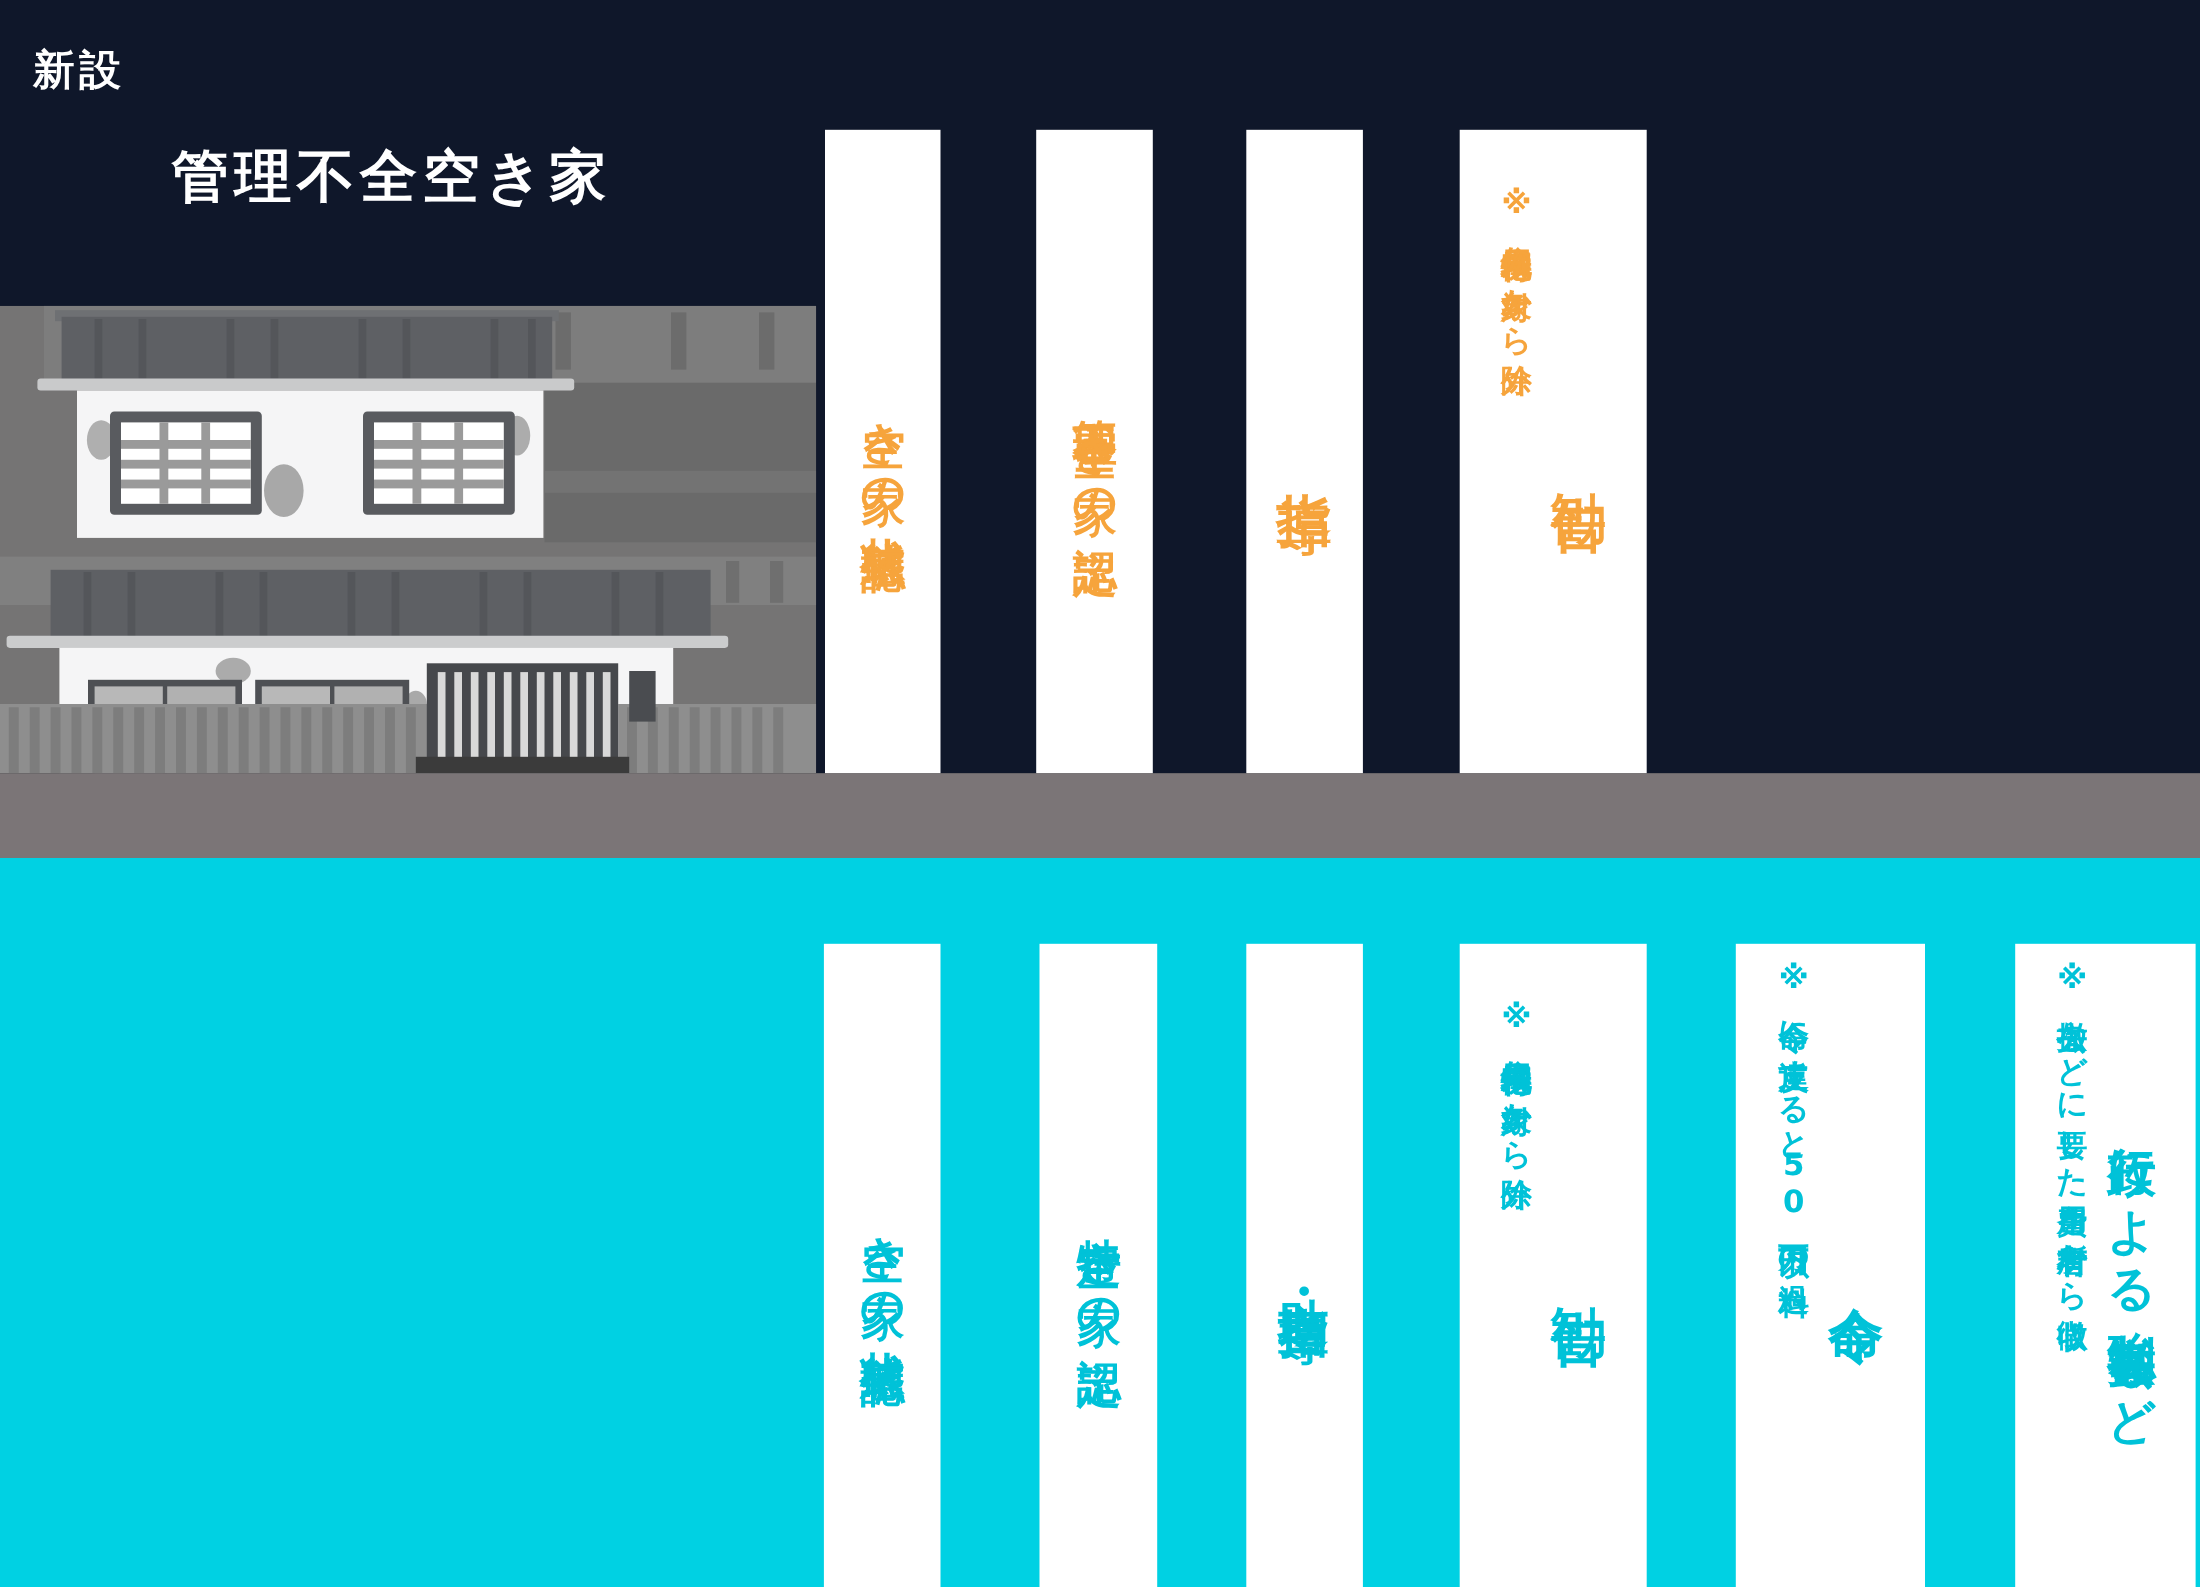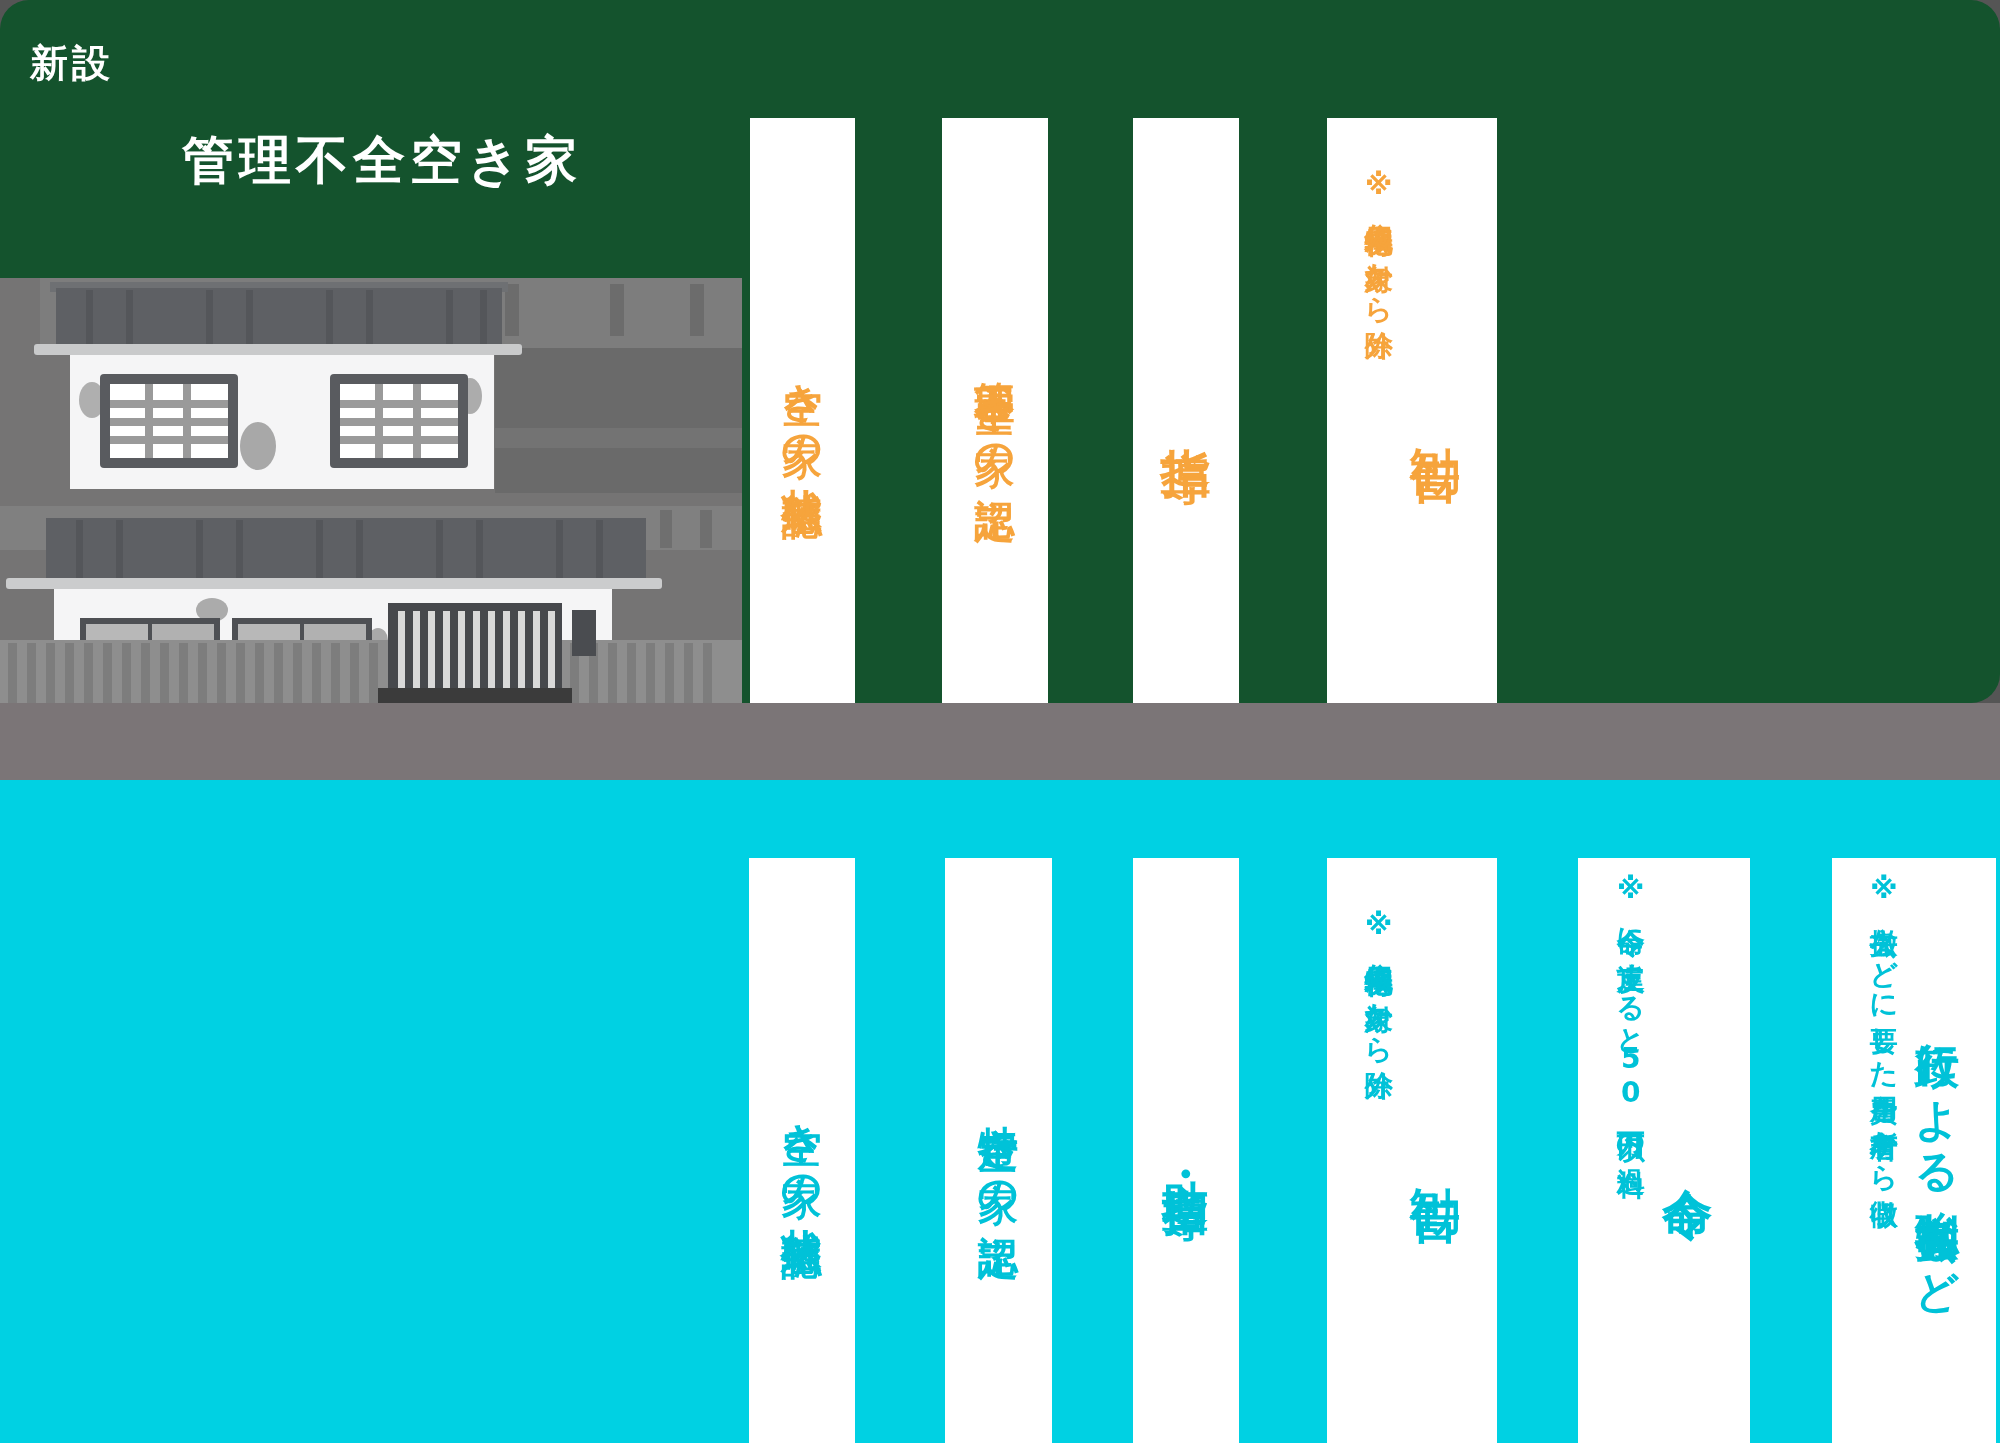--- a/index.html
+++ b/index.html
@@ -11,21 +11,21 @@
   .sec-upper{top:0;height:703px;}
   .sec-band{top:703px;height:77px;}
   .sec-lower{top:780px;height:663px;}
   .new-badge{
     position:absolute;left:30px;top:38px;color:#ffffff;
     font-size:38px;letter-spacing:4px;
   }
   .sec-title{
     position:absolute;color:#ffffff;font-size:52px;letter-spacing:5px;white-space:nowrap;
   }
-  .title-upper{left:156px;top:126px;margin-left:26px;}
+  .title-upper{left:156px;top:126px;}
   .house{position:absolute;left:0;}
   .house-top{top:278px;}
   .stage-bar{
     position:absolute;background:#ffffff;height:585px;
   }
   .bar-inner{
     position:absolute;inset:0;
     writing-mode:vertical-rl;
     display:flex;flex-direction:column;
     justify-content:center;align-items:center;
@@ -38,21 +38,21 @@
     align-self:flex-start;
     text-orientation:upright;
     font-size:28px;line-height:1.1;letter-spacing:1px;white-space:nowrap;
   }
 </style>
 </head>
 <body>
 
 <div class="page">
 
-  <div class="section sec-upper" id="sec-upper" style="background: #14532d; border-radius: 29px;">
+  <div class="section sec-upper" id="sec-upper" style="background: #0f172a;">
     <div class="new-badge">新設</div>
     <div class="sec-title title-upper">管理不全空き家</div>
 
     <svg class="house house-top" width="742" height="425" viewBox="0 0 742 425">
       <rect width="742" height="425" fill="#757474"></rect>
       <rect x="40" y="0" width="702" height="70" fill="#7D7D7D"></rect>
       <g fill="#6C6C6C">
         <rect x="120" y="6" width="14" height="52"></rect>
           <rect x="190" y="6" width="14" height="52"></rect>
         <rect x="265" y="6" width="14" height="52"></rect>

